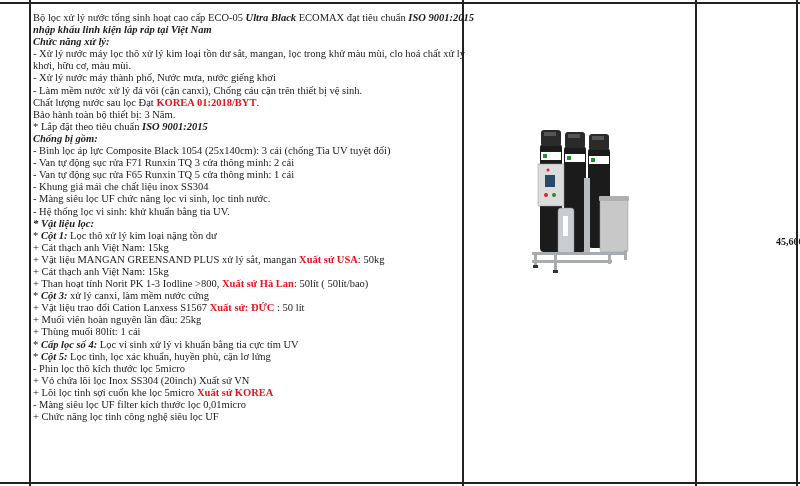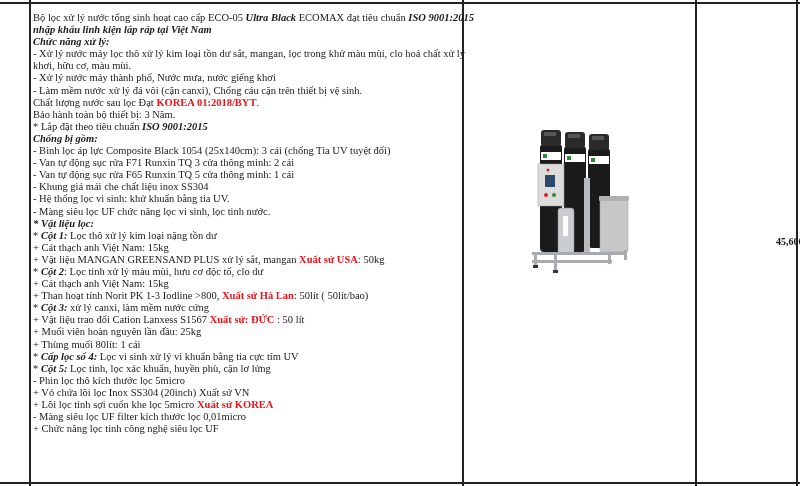--- a/index.html
+++ b/index.html
@@ -37,27 +37,26 @@
       <div class="line"><span>- Xử lý nước máy thành phố, Nước mưa, nước giếng khơi</span></div>
       <div class="line"><span>- Làm mềm nước xử lý đá vôi  (cặn canxi), Chống cáu cặn trên thiết bị vệ sinh.</span></div>
       <div class="line"><span>Chất lượng nước sau lọc Đạt </span><span class="red">KOREA 01:2018/BYT</span><span>.</span></div>
       <div class="line"><span>Bảo hành toàn bộ thiết bị: 3 Năm.</span></div>
       <div class="line"><span>* Lắp đặt theo tiêu chuẩn </span><span class="b">ISO 9001:2015</span></div>
       <div class="line"><span class="b">Chống bị gồm:</span></div>
       <div class="line"><span>- Bình lọc áp lực Composite Black 1054 (25x140cm): 3 cái  (chống Tia UV tuyệt đối)</span></div>
       <div class="line"><span>- Van tự động sục rửa  F71 Runxin TQ 3 cửa thông minh: 2 cái</span></div>
       <div class="line"><span>- Van tự động sục rửa F65 Runxin TQ 5 cửa thông minh: 1 cái</span></div>
       <div class="line"><span>- Khung giá mái che chất liệu inox SS304</span></div>
+      <div class="line"><span>- Màng siêu lọc UF chức năng lọc vi sinh, lọc tinh nước.</span></div>
       <div class="line"><span>- Hệ thống lọc vi sinh: khử khuẩn bằng tia UV.</span></div>
-      <div class="line"><span>- Màng siêu lọc UF chức năng lọc vi sinh, lọc tinh nước.</span></div>
       <div class="line"><span class="b">* Vật liệu lọc:</span></div>
       <div class="line"><span> * </span><span class="b">Cột 1:</span><span>  Lọc thô xử lý kim loại nặng tồn dư</span></div>
       <div class="line"><span> + Cát thạch anh Việt Nam: 15kg</span></div>
       <div class="line"><span> + Vật liệu  MANGAN GREENSAND PLUS xử lý sắt, mangan </span><span class="red">Xuất sứ USA</span><span>: 50kg</span></div>
-      <div class="line"><span>* </span><span class="b">Cột 2</span><span>: Lọc tinh xử lý màu mùi, hưu cơ độc tố, clo dư</span></div>
       <div class="line"><span> + Cát thạch anh Việt Nam: 15kg</span></div>
       <div class="line"><span> + Than hoạt tính Norit PK 1-3 Iodline &gt;800, </span><span class="red">Xuất sứ Hà Lan</span><span>: 50lít ( 50lít/bao)</span></div>
       <div class="line"><span>* </span><span class="b">Cột 3:</span><span> xử lý canxi, làm mềm nước cứng</span></div>
       <div class="line"><span> + Vật liệu trao đổi Cation Lanxess S1567 </span><span class="red">Xuất sứ: ĐỨC</span><span> : 50 lít</span></div>
       <div class="line"><span> + Muối viên hoàn nguyên lần đầu: 25kg</span></div>
       <div class="line"><span> + Thùng muối 80lít: 1 cái</span></div>
       <div class="line"><span>* </span><span class="b">Cấp lọc số 4:</span><span> Lọc vi sinh xử lý vi khuẩn bằng tia cực tím UV</span></div>
       <div class="line"><span>* </span><span class="b">Cột 5:</span><span> Lọc tinh, lọc xác khuẩn, huyền phù, cặn lơ lửng</span></div>
       <div class="line"><span> - Phin lọc thô kích thước lọc 5micro</span></div>
       <div class="line"><span> + Vỏ chứa lõi lọc Inox SS304 (20inch) Xuất sứ VN</span></div>

